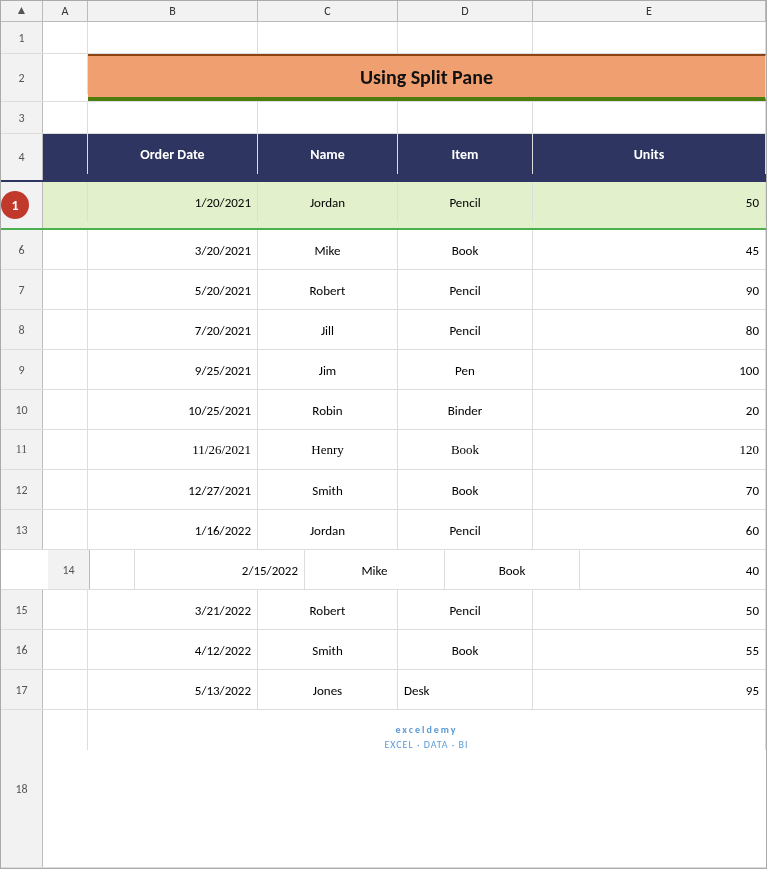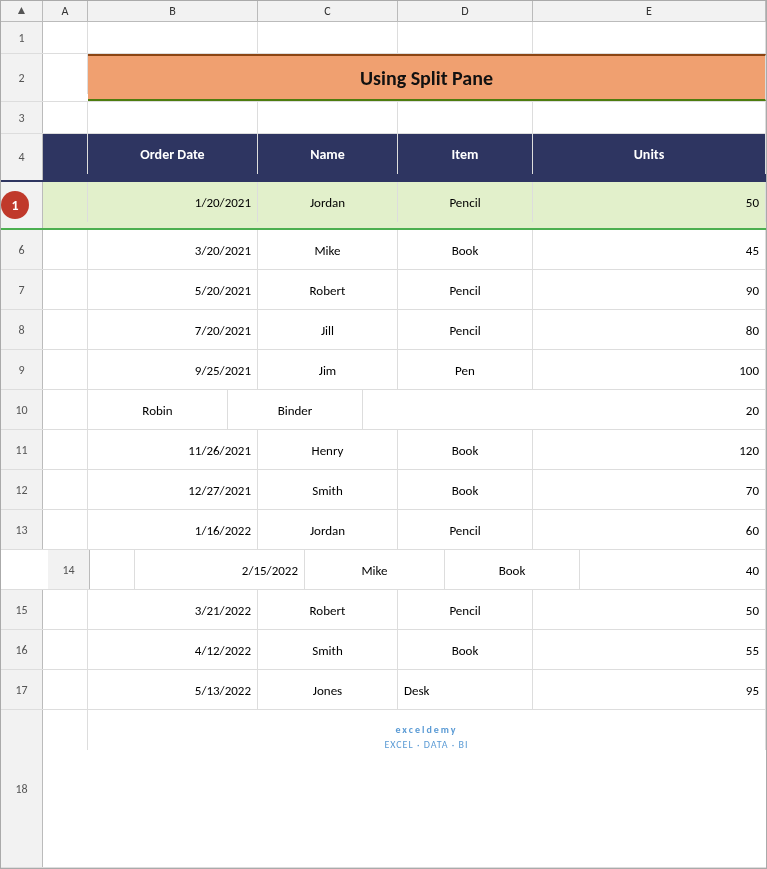--- a/index.html
+++ b/index.html
@@ -168,21 +168,21 @@
     <div class="cell cell-c"></div>
     <div class="cell cell-d"></div>
     <div class="cell cell-e"></div>
   </div>
 
   <div class="spreadsheet-row" style="height:48px;">
     <div class="row-num">
         <span>2</span>
       </div>
     <div class="cell cell-a"></div>
-    <div style="flex:1; background:#f0a070; border-top:2px solid #8B4513; border-bottom:2px solid #4d7c0f; display:flex; align-items:center; justify-content:center; border-right:1px solid #ddd;">
+    <div style="flex:1; background:#f0a070; border-top:2px solid #8B4513; border-bottom:4px solid #4d7c0f; display:flex; align-items:center; justify-content:center; border-right:1px solid #ddd;">
       <span style="font-weight:bold; font-size:20px; color:#111;">Using Split Pane</span>
     </div>
   </div>
 
   <div class="spreadsheet-row row-normal" style="height:32px;">
     <div class="row-num">
         <span>3</span>
       </div>
     <div class="cell cell-a"></div>
     <div class="cell cell-b"></div>
@@ -306,32 +306,35 @@
     <div class="cell cell-e">
         <span>100</span>
       </div>
   </div>
 
   <div class="spreadsheet-row row-normal" style="height:40px;">
     <div class="row-num">
         <span>10</span>
       </div>
     <div class="cell cell-a"></div>
+    <div class="cell cell-b">
+        <span>10/25/2021</span>
+      </div>
     <div class="cell cell-c" style="justify-content:center;">
         <span>Robin</span>
       </div>
     <div class="cell cell-d" style="justify-content:center;">
         <span>Binder</span>
       </div>
     <div class="cell cell-e">
         <span>20</span>
       </div>
   </div>
 
-  <div class="spreadsheet-row row-normal" style="height:40px;">
+  <div class="spreadsheet-row row-normal" style="height:40px;font-family:Liberation Serif, serif;">
     <div class="row-num">
         <span>11</span>
       </div>
     <div class="cell cell-a"></div>
     <div class="cell cell-b">
         <span>11/26/2021</span>
       </div>
     <div class="cell cell-c" style="justify-content:center;">
         <span>Henry</span>
       </div>

